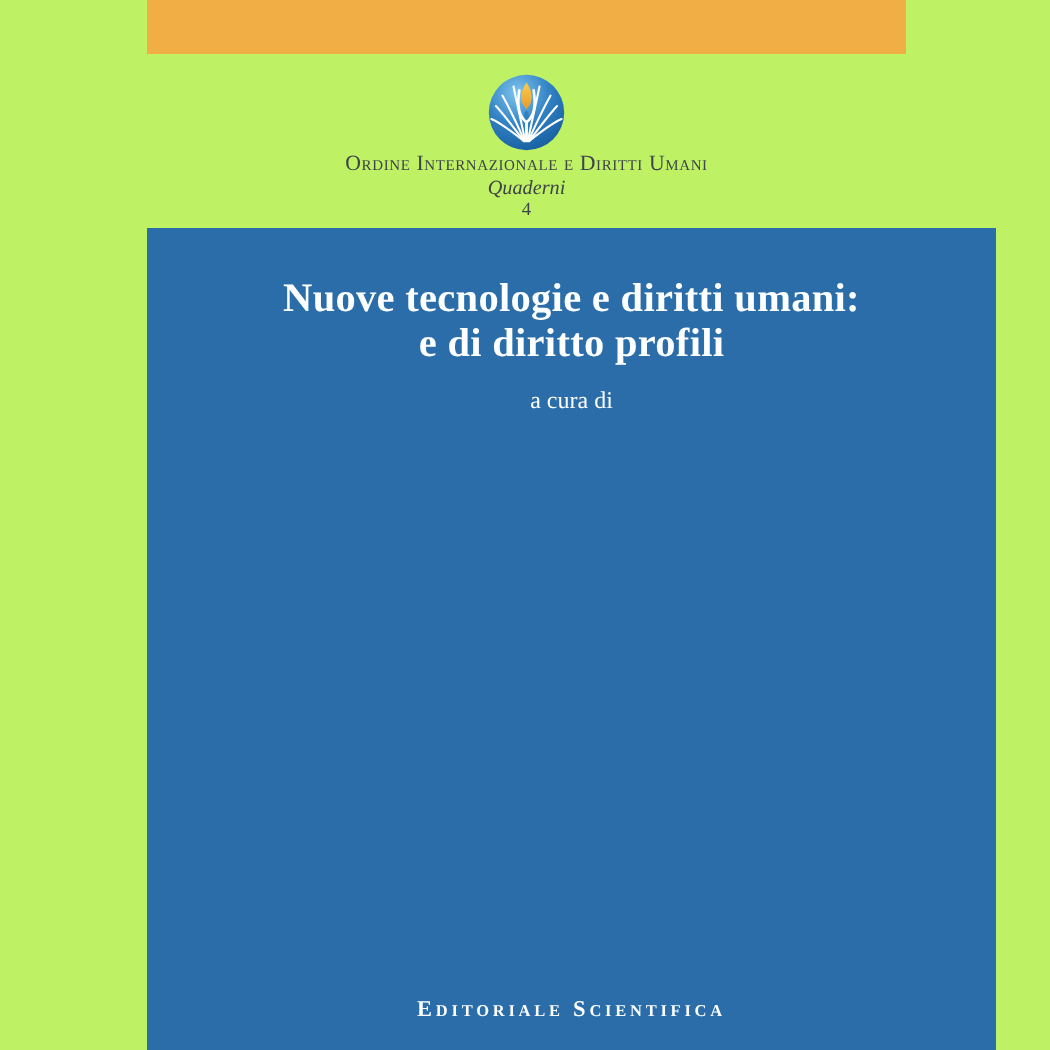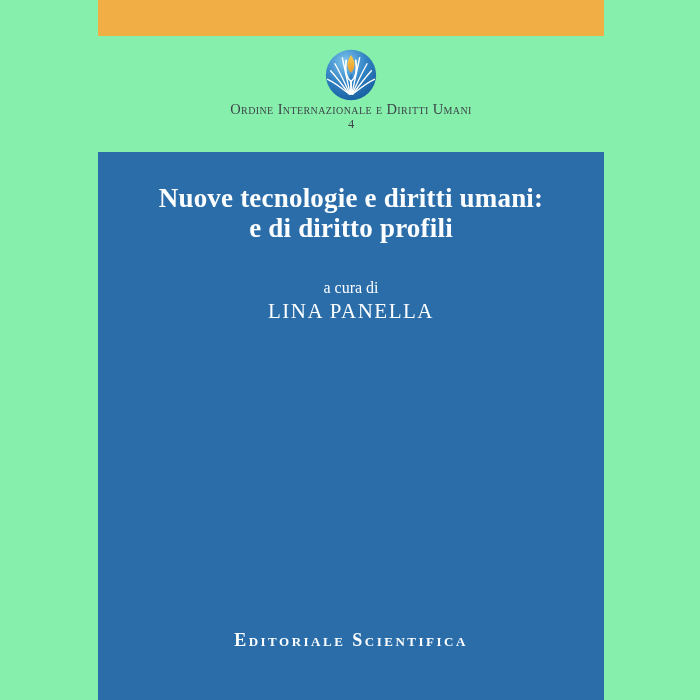--- a/index.html
+++ b/index.html
@@ -5,21 +5,21 @@
   html, body {
     margin: 0;
     padding: 0;
     background: #ffffff;
     font-family: "Liberation Serif", "DejaVu Serif", serif;
   }
   .stage {
     position: relative;
     width: 700px;
     height: 700px;
-    background: #86efac;
+    background: #bef264;
     overflow: hidden;
     text-decoration: underline;
   }
   .orange-band {
     position: absolute;
     left: 98px;
     top: 0;
     width: 506px;
     height: 36px;
     background: var(--band-orange, #F0AE45);
@@ -53,53 +53,53 @@
   }
   .issue-number {
     font-size: 12.5px;
     line-height: 13px;
     margin-top: 1px;
   }
   .blue-panel {
     position: absolute;
     left: 98px;
     top: 152px;
-    width: 506px;
+    width: 566px;
     height: 548px;
     background: var(--panel-blue, #2A6DA9);
     color: #FDFEFF;
     text-align: center;
   }
   .book-title {
     margin: 0;
     padding-top: 31px;
     font-size: 27px;
     font-weight: bold;
     line-height: 30px;
     letter-spacing: 0.2px;
   }
   .book-title span { display: block; }
-  .editor-block { margin-top: 35px; }
+  .editor-block { margin-top: 15px; }
   .editor-prefix {
     font-size: 16px;
     line-height: 20px;
   }
   .editor-name {
     font-size: 21px;
     line-height: 27px;
     letter-spacing: 1.5px;
   }
   .publisher-name {
     position: absolute;
     left: 0;
     right: 0;
-    bottom: 49px;
+    bottom: 18px;
     font-variant: small-caps;
     font-weight: 600;
-    font-size: 18px;
+    font-size: 15px;
     letter-spacing: 2.5px;
   }
 </style>
 </head>
 <body>
 
 <div class="stage">
 
   <div class="orange-band"></div>
 
@@ -128,28 +128,28 @@
           <path d="M31.5 52 C38 37 43.5 26 48.5 17" stroke-width="1.6"></path>
           <path d="M31 52 C34.5 35 38 20 40 10" stroke-width="1.6"></path>
           <path d="M24.5 13 C22.5 25 24 33 30 37.5 C36 33 37.5 25 35.5 13" stroke-width="2"></path>
           <path d="M30 37.5 L30 52" stroke-width="2.2"></path>
         </g>
         <path d="M30 7 C34.8 14 36.2 21 30 27.5 C23.8 21 25.2 14 30 7" fill="url(#flameGrad)"></path>
         <path d="M30 28.5 C32.6 30.8 32.6 33.8 30 35.8 C27.4 33.8 27.4 30.8 30 28.5" fill="#2F7FC1"></path>
       </svg>
     </div>
     <div class="org-name">Ordine Internazionale e Diritti Umani</div>
+    <div class="series-name">Quaderni</div>
     <div class="issue-number">4</div>
   </div>
 
   <div class="blue-panel">
     <h1 class="book-title">
       <span>Nuove tecnologie e diritti umani:</span>
       <span>e di diritto profili</span>
     </h1>
     <div class="editor-block">
       <div class="editor-prefix">a cura di</div>
-      <div class="editor-name">LINA PANELLA</div>
     </div>
     <div class="publisher-name">Editoriale Scientifica</div>
   </div>
 
 </div>
 
 </body></html>

